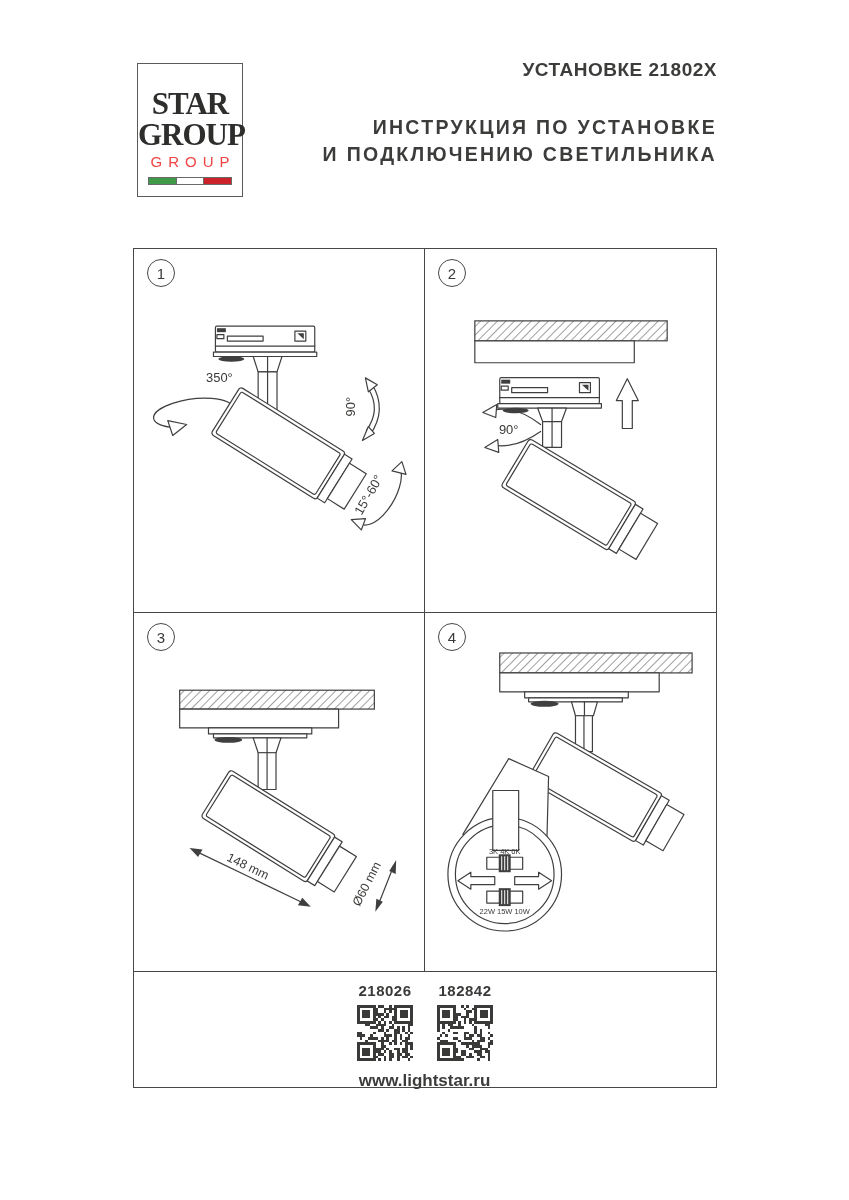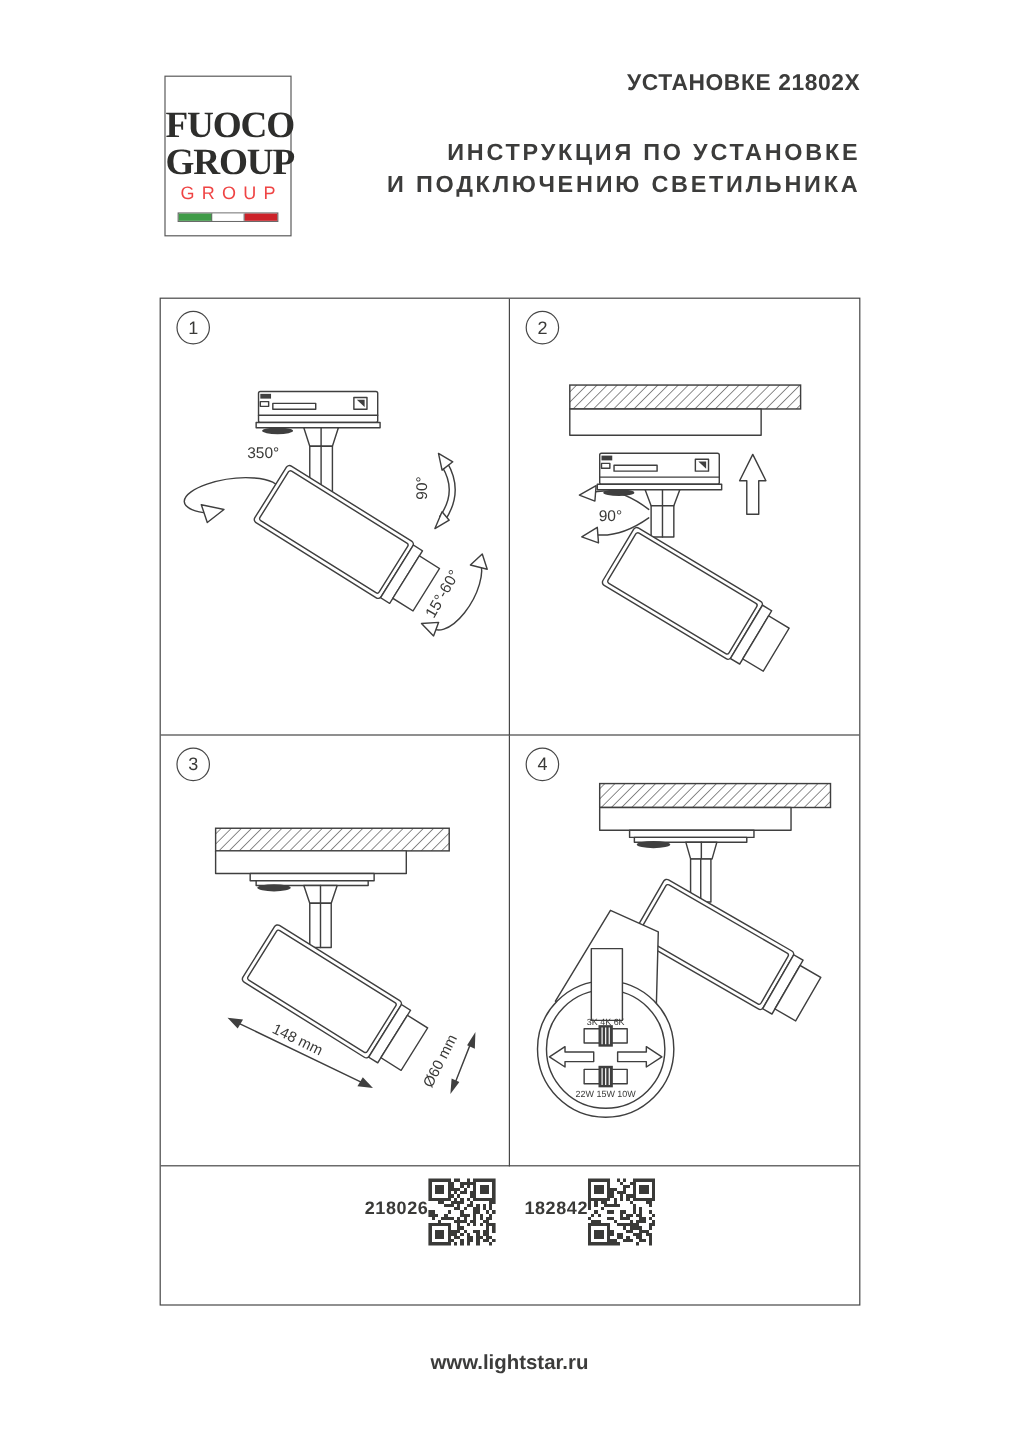--- a/index.html
+++ b/index.html
@@ -40,34 +40,34 @@
   .ln { stroke:#3f3f3f; stroke-width:1.2; fill:none; stroke-linejoin:round; stroke-linecap:round; }
   .lw { stroke:#3f3f3f; stroke-width:1.2; fill:#ffffff; stroke-linejoin:round; }
   .ld { fill:#3f3f3f; stroke:none; }
   text.lbl { font-family:"Liberation Sans", sans-serif; font-size:13px; fill:#3a3a38; }
   text.dim { font-family:"Liberation Sans", sans-serif; font-size:12.5px; fill:#3a3a38; }
   text.sm  { font-family:"Liberation Sans", sans-serif; font-size:7.5px; fill:#3a3a38; }
 
   
   .qr-row { grid-column:1 / span 2; display:flex; justify-content:center; align-items:flex-start;
             gap:24px; padding-top:10px; }
-  .qr-group { display:flex; flex-direction:row; align-items:center; }
+  .qr-group { display:flex; flex-direction:column; align-items:center; }
   .qr-label { font-size:15px; font-weight:bold; letter-spacing:0.5px; color:#3a3a38; margin-bottom:6px; }
   .qr-svg { width:56px; height:56px; }
 
-  .footer { position:absolute; left:0; top:1126px; width:100%; text-align:center;
+  .footer { position:absolute; left:0; top:1071px; width:100%; text-align:center;
             font-size:17px; font-weight:bold; color:#3c3c3b; }
 </style>
 </head>
 <body>
 
 <div class="page">
 
   <div class="logo-box">
-    <div class="logo-word">FUOCO</div>
+    <div class="logo-word">STAR</div>
     <div class="logo-word">GROUP</div>
     <div class="logo-group">GROUP</div>
     <div class="flag">
       <span class="g"></span>
       <span class="w"></span>
       <span class="r"></span>
     </div>
   </div>
 
   <div class="header">

